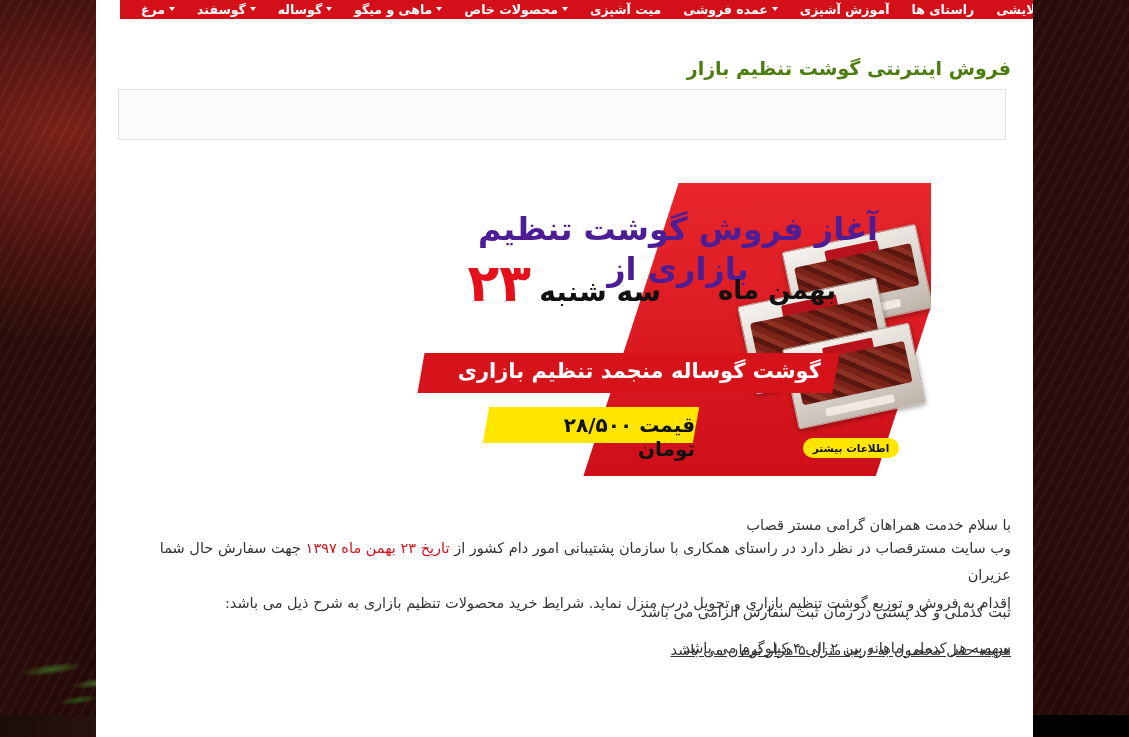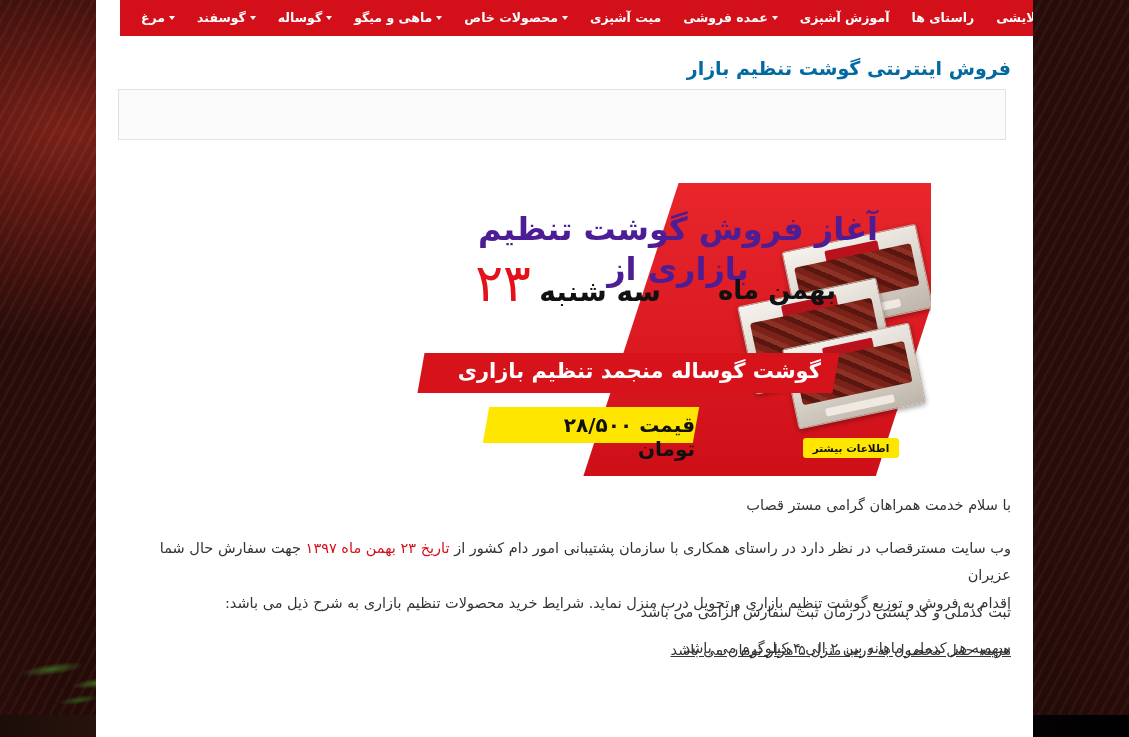--- a/index.html
+++ b/index.html
@@ -64,21 +64,21 @@
     background: #ffffff;
     overflow: hidden;
   }
 
   
   .navbar {
     position: absolute;
     top: 0;
     left: 24px;
     width: 913px;
-    height: 36px;
+    height: 19px;
     background: #d3101a;
     display: flex;
     flex-direction: row-reverse;
     align-items: center;
     justify-content: flex-start;
     padding: 0 10px;
     box-sizing: border-box;
     overflow: hidden;
   }
   .nav-item {
@@ -103,21 +103,21 @@
     margin-bottom: 1px;
   }
 
   
   .page-title {
     position: absolute;
     top: 44px;
     right: 22px;
     width: 880px;
     text-align: right;
-    color: #0369a1;
+    color: #4d7c0f;
     font-size: 19px;
     font-weight: bold;
     direction: rtl;
   }
 
   
   .info-box {
     position: absolute;
     top: 89px;
     left: 22px;
@@ -179,21 +179,21 @@
     font-size: 28px;
     font-weight: bold;
     direction: rtl;
   }
   .banner-daynum {
     position: absolute;
     right: 400px;
     top: 74px;
     color: #e4111b;
     font-size: 52px;
-    font-weight: normal;
+    font-weight: bold;
     line-height: 1;
     letter-spacing: -1px;
   }
   .banner-month {
     position: absolute;
     right: 95px;
     top: 92px;
     color: #111111;
     font-size: 26px;
     font-weight: bold;
@@ -282,21 +282,21 @@
   .pack-2 { right: 44px; top: 108px; width: 140px; height: 88px; transform: rotate(-12deg); }
   .pack-3 { right: 12px; top: 152px; width: 128px; height: 80px; transform: rotate(-12deg); }
 
   .more-btn {
     position: absolute;
     right: 32px;
     bottom: 18px;
     width: 96px;
     height: 20px;
     background: #ffe600;
-    border-radius: 3px;
+    border-radius: 10px;
     color: #111;
     font-size: 10.5px;
     font-weight: bold;
     display: flex;
     align-items: center;
     justify-content: center;
     direction: rtl;
     cursor: pointer;
   }
 
@@ -304,21 +304,21 @@
   .para {
     position: absolute;
     right: 22px;
     width: 888px;
     text-align: right;
     direction: rtl;
     color: #333333;
     font-size: 14.5px;
     line-height: 1.9;
   }
-  .p1 { top: 468px; margin-top: 24px; }
+  .p1 { top: 488px; margin-top: 24px; }
   .p2 { top: 520px; }
   .p3 { top: 584px; }
   .p4 { top: 620px; }
   .p5 { top: 622px; text-decoration: underline; }
   .hl { color: #d3101a; }
 </style>
 </head>
 <body>
 
 <div class="page-bg"></div>

